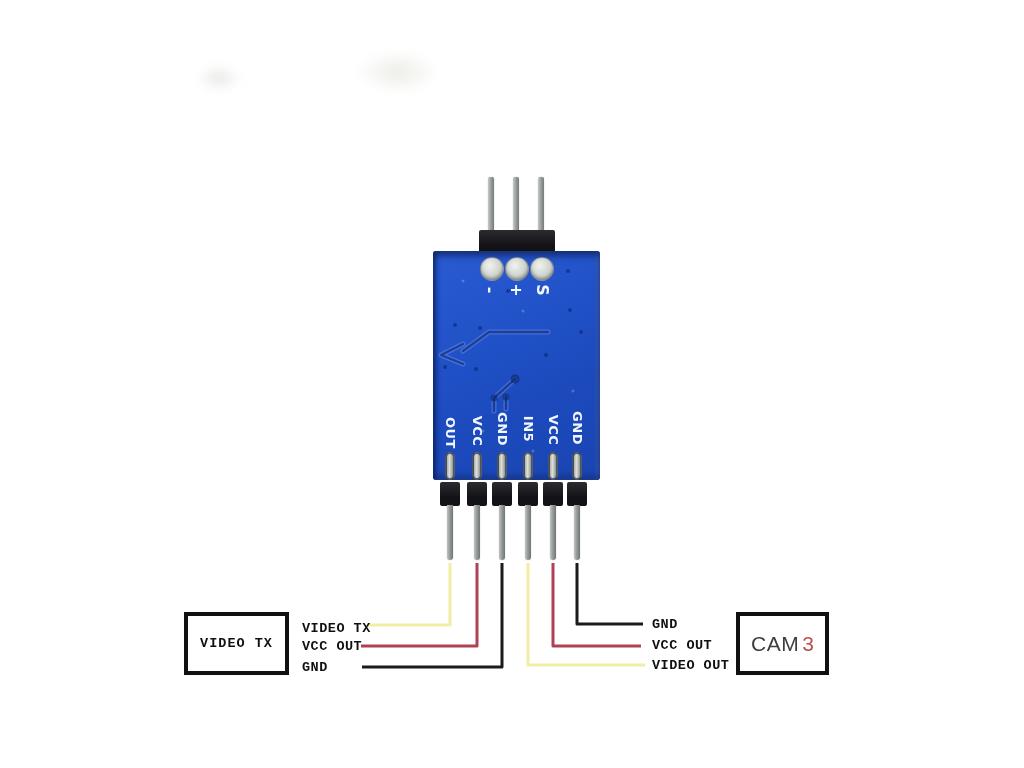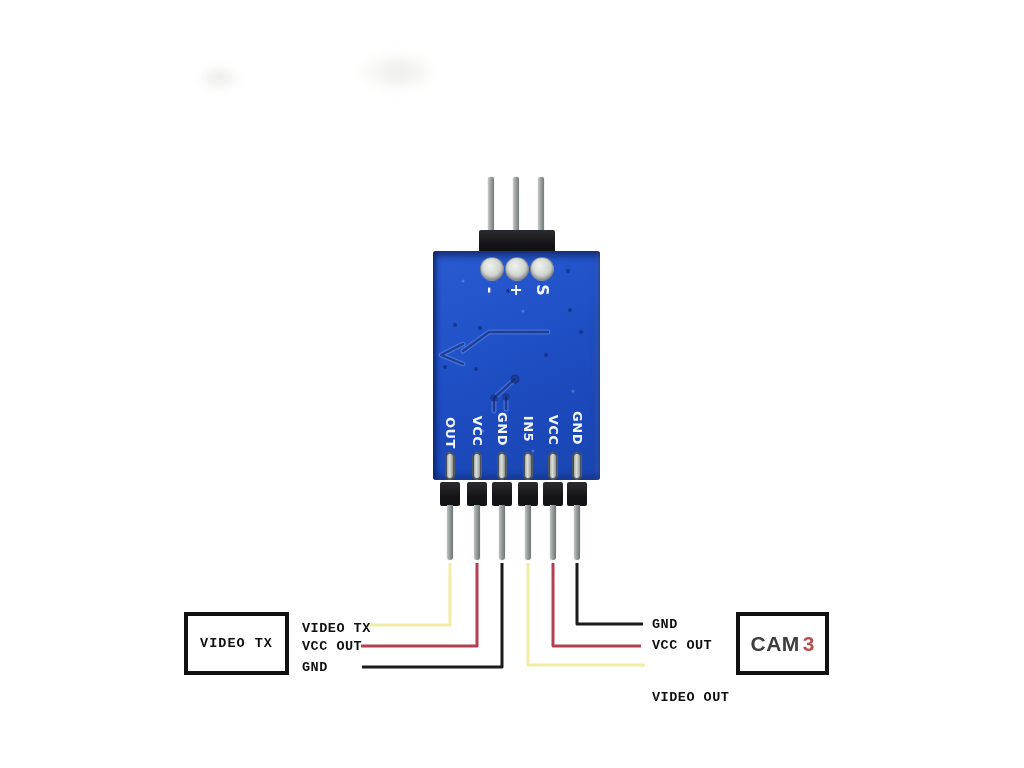--- a/index.html
+++ b/index.html
@@ -44,21 +44,21 @@
   #wires{position:absolute;left:0;top:0;}
 
   
   .wlabel{position:absolute;font-family:"Liberation Mono",monospace;font-weight:bold;
           font-size:13.5px;color:#101010;letter-spacing:.5px;white-space:nowrap;}
   .devbox{position:absolute;border:4px solid #111;background:#fff;box-sizing:border-box;
           display:flex;align-items:center;justify-content:center;}
   #videotx-box{left:184px;top:612px;width:105px;height:63px;}
   #videotx-box span{font-family:"Liberation Mono",monospace;font-weight:bold;
           font-size:13.5px;color:#101010;letter-spacing:1px;}
-  #cam-box{left:736px;top:612px;width:93px;height:63px;font-weight:bold;}
+  #cam-box{left:736px;top:612px;width:93px;height:63px;}
   #cam-box .camtxt{font-size:21px;color:#3e3e3e;letter-spacing:.5px;}
   #cam-box .camnum{font-size:21px;margin-left:3px;}
 </style>
 </head>
 <body>
 
 <div id="stage">
 
   <div id="smudge1" class="smudge"></div>
   <div id="smudge2" class="smudge"></div>
@@ -151,20 +151,20 @@
 
   <div id="videotx-box" class="devbox">
     <span>VIDEO TX</span>
   </div>
   <span class="wlabel" style="left:302px;top:621px">VIDEO TX</span>
   <span class="wlabel" style="left:302px;top:639px">VCC OUT</span>
   <span class="wlabel" style="left:302px;top:660px">GND</span>
 
   <span class="wlabel" style="left:652px;top:617px">GND</span>
   <span class="wlabel" style="left:652px;top:638px">VCC OUT</span>
-  <span class="wlabel" style="left:652px;top:690px">VIDEO OUT</span>
+  <span class="wlabel" style="left:652px;top:658px">VIDEO OUT</span>
 
   <div id="cam-box" class="devbox">
     <span class="camtxt">CAM</span>
     <span class="camnum" style="color: rgb(181, 81, 78);">3</span>
   </div>
 
 </div>
 
 </body></html>

